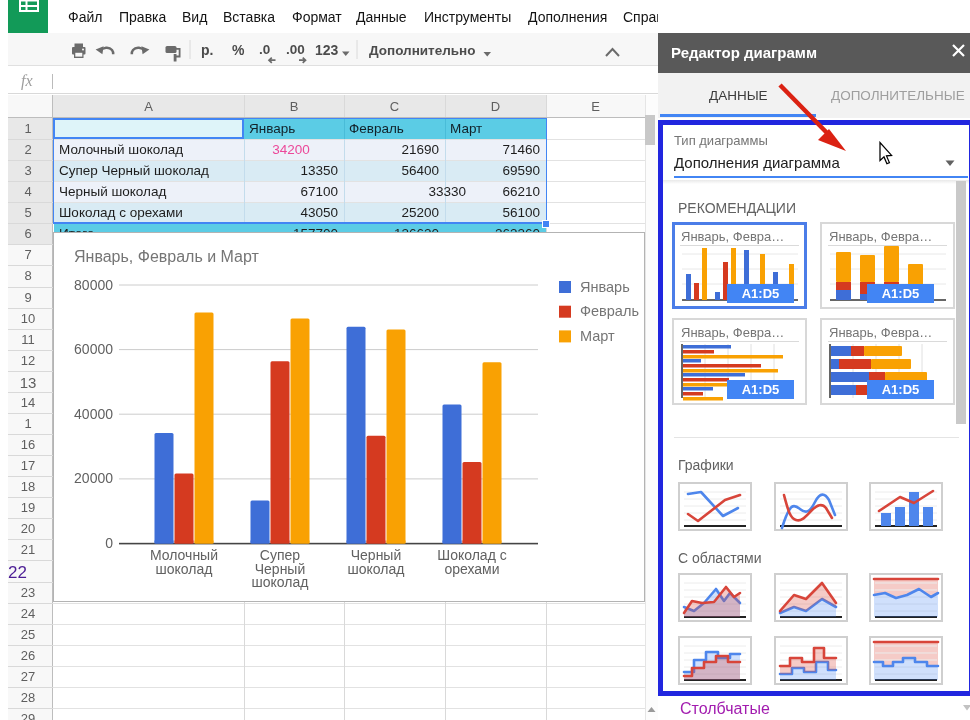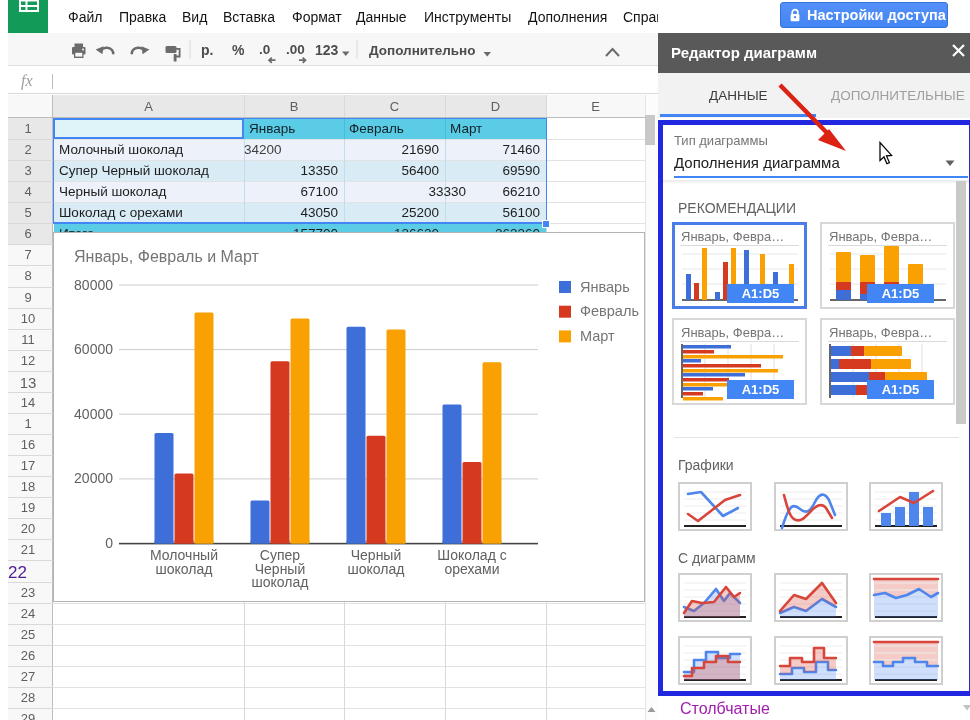--- a/index.html
+++ b/index.html
@@ -193,21 +193,21 @@
 <div class="abs" style="left:437px;top:181px;width:1px;height:21px;background:#c3dcec;"></div>
 <div class="abs" style="left:46px;top:203px;width:492px;height:20px;background:#d9ebf4;"></div>
 <div class="abs" style="left:236px;top:202px;width:1px;height:21px;background:#c3dcec;"></div>
 <div class="abs" style="left:336px;top:202px;width:1px;height:21px;background:#c3dcec;"></div>
 <div class="abs" style="left:437px;top:202px;width:1px;height:21px;background:#c3dcec;"></div>
 <div class="abs" style="left:46px;top:224px;width:492px;height:20px;background:#5bcce5;"></div>
 <div class="txt" style="left:241px;top:121px;font-size:13.5px;color:#12222a;">Январь</div>
 <div class="txt" style="left:341px;top:121px;font-size:13.5px;color:#12222a;">Февраль</div>
 <div class="txt" style="left:442px;top:121px;font-size:13.5px;color:#12222a;">Март</div>
 <div class="txt" style="left:51px;top:142px;font-size:13.5px;color:#1d1d1d;">Молочный шоколад</div>
-<div class="txt" style="left:236px;top:142px;width:94px;text-align:left;font-size:13.5px;color:#404040;">34200</div>
+<div class="txt" style="left:236px;top:142px;width:94px;text-align:center;font-size:13.5px;color:#ec4899;">34200</div>
 <div class="txt" style="left:336px;top:142px;width:95px;text-align:right;font-size:13.5px;color:#1d1d1d;">21690</div>
 <div class="txt" style="left:437px;top:142px;width:95px;text-align:right;font-size:13.5px;color:#1d1d1d;">71460</div>
 <div class="txt" style="left:51px;top:163px;font-size:13.5px;color:#1d1d1d;">Супер Черный шоколад</div>
 <div class="txt" style="left:236px;top:163px;width:94px;text-align:right;font-size:13.5px;color:#1d1d1d;">13350</div>
 <div class="txt" style="left:336px;top:163px;width:95px;text-align:right;font-size:13.5px;color:#1d1d1d;">56400</div>
 <div class="txt" style="left:437px;top:163px;width:95px;text-align:right;font-size:13.5px;color:#1d1d1d;">69590</div>
 <div class="txt" style="left:51px;top:184px;font-size:13.5px;color:#1d1d1d;">Черный шоколад</div>
 <div class="txt" style="left:236px;top:184px;width:94px;text-align:right;font-size:13.5px;color:#1d1d1d;">67100</div>
 <div class="txt" style="left:336px;top:184px;width:95px;text-align:right;font-size:13.5px;color:#1d1d1d;padding-left:27px;">33330</div>
 <div class="txt" style="left:437px;top:184px;width:95px;text-align:right;font-size:13.5px;color:#1d1d1d;">66210</div>
@@ -274,27 +274,20 @@
       <text x="419" y="328.0" text-anchor="middle" font-size="14" fill="#616161">Шоколад с</text>
       <text x="419" y="341.6" text-anchor="middle" font-size="14" fill="#616161">орехами</text>
       <rect x="506" y="49.0" width="12" height="12" fill="#3e6ed7"></rect>
       <text x="527" y="59.5" font-size="14.5" fill="#757575">Январь</text>
       <rect x="506" y="73.7" width="12" height="12" fill="#d53a20"></rect>
       <text x="527" y="84.2" font-size="14.5" fill="#757575">Февраль</text>
       <rect x="506" y="98.4" width="12" height="12" fill="#f9a103"></rect>
       <text x="527" y="108.9" font-size="14.5" fill="#757575">Март</text>
     </svg>
 <div class="abs" style="left:650px;top:0;width:320px;height:720px;background:#fff;"></div>
-<div class="abs" style="left:772px;top:2px;width:168px;height:26px;background:linear-gradient(#5590f8,#4285f4);border:1px solid #3373dc;border-radius:3px;box-sizing:border-box;color:#fff;font-size:14.5px;font-weight:bold;line-height:24px;">
-<svg width="12" height="15" style="position:absolute;left:8px;top:5px;" viewBox="0 0 12 15">
-<path d="M3.2 6 V4.5 a2.8 2.8 0 0 1 5.6 0 V6" fill="none" stroke="#fff" stroke-width="1.7"></path>
-<rect x="1.6" y="6" width="8.8" height="7.2" rx="1" fill="#fff"></rect>
-<circle cx="6" cy="9.2" r="1.1" fill="#4285f4"></circle>
-</svg>
-<span style="margin-left:26px;">Настройки доступа</span></div>
 <div class="abs" style="left:650px;top:33px;width:320px;height:40px;background:#595959;"></div>
 <div class="txt" style="left:663px;top:44px;font-size:15px;font-weight:bold;color:#fff;">Редактор диаграмм</div>
 <svg class="abs" style="left:943px;top:43px;" width="16" height="16">
       <path d="M2 2 L13 13 M13 2 L2 13" stroke="#fff" stroke-width="2.2"></path>
     </svg>
 <div class="abs" style="left:650px;top:73px;width:320px;height:45px;background:#f2f2f2;"></div>
 <div class="txt" style="left:701px;top:88px;font-size:13.5px;color:#3c3c3c;">ДАННЫЕ</div>
 <div class="txt" style="left:823px;top:88px;font-size:13.5px;color:#9e9e9e;">ДОПОЛНИТЕЛЬНЫЕ</div>
 <div class="abs" style="left:652px;top:114px;width:156px;height:3px;background:#4285f4;"></div>
 <div class="abs" style="left:650px;top:120px;width:316px;height:576px;border:5px solid #2126df;box-sizing:border-box;background:#fff;"></div>
@@ -427,21 +420,21 @@
       <line x1="6" y1="24" x2="68" y2="24" stroke="#ececec"></line>
       <line x1="6" y1="31" x2="68" y2="31" stroke="#ececec"></line>
       <line x1="6" y1="38" x2="68" y2="38" stroke="#ececec"></line>
       <line x1="6" y1="44" x2="68" y2="44" stroke="#222" stroke-width="1.8"></line>
       <rect x="12" y="31" width="10" height="13" fill="#4e86ec"></rect>
       <rect x="26" y="25" width="10" height="19" fill="#4e86ec"></rect>
       <rect x="40" y="10" width="10" height="34" fill="#4e86ec"></rect>
       <rect x="54" y="25" width="10" height="19" fill="#4e86ec"></rect>
       <path d="M10 29 L31 15 L45 21 L64 9" stroke="#d8453a" stroke-width="2.6" fill="none" stroke-linejoin="round" stroke-linecap="round"></path>
     </svg>
-<div class="txt" style="left:670px;top:550px;font-size:14px;color:#616161;">С диаграмм</div>
+<div class="txt" style="left:670px;top:550px;font-size:14px;color:#616161;">С областями</div>
 <div class="abs" style="left:670px;top:573px;width:74px;height:49px;border:2px solid #cfcfcf;background:#fff;box-sizing:border-box;"></div>
     <svg class="abs" style="left:670px;top:573px;" width="74" height="49">
       <line x1="6" y1="10" x2="68" y2="10" stroke="#ececec"></line>
       <line x1="6" y1="17" x2="68" y2="17" stroke="#ececec"></line>
       <line x1="6" y1="24" x2="68" y2="24" stroke="#ececec"></line>
       <line x1="6" y1="31" x2="68" y2="31" stroke="#ececec"></line>
       <line x1="6" y1="38" x2="68" y2="38" stroke="#ececec"></line>
       <line x1="6" y1="44" x2="68" y2="44" stroke="#222" stroke-width="1.8"></line>
       <path d="M6 44 L6 34 L16 38 L26 30 L38 16 L46 28 L52 20 L62 30 L62 44 z" fill="rgba(66,133,244,0.25)"></path>
       <path d="M6 34 L16 38 L26 30 L38 16 L46 28 L52 20 L62 30" stroke="#4e86ec" stroke-width="2.6" fill="none" stroke-linejoin="round" stroke-linecap="round"></path>

